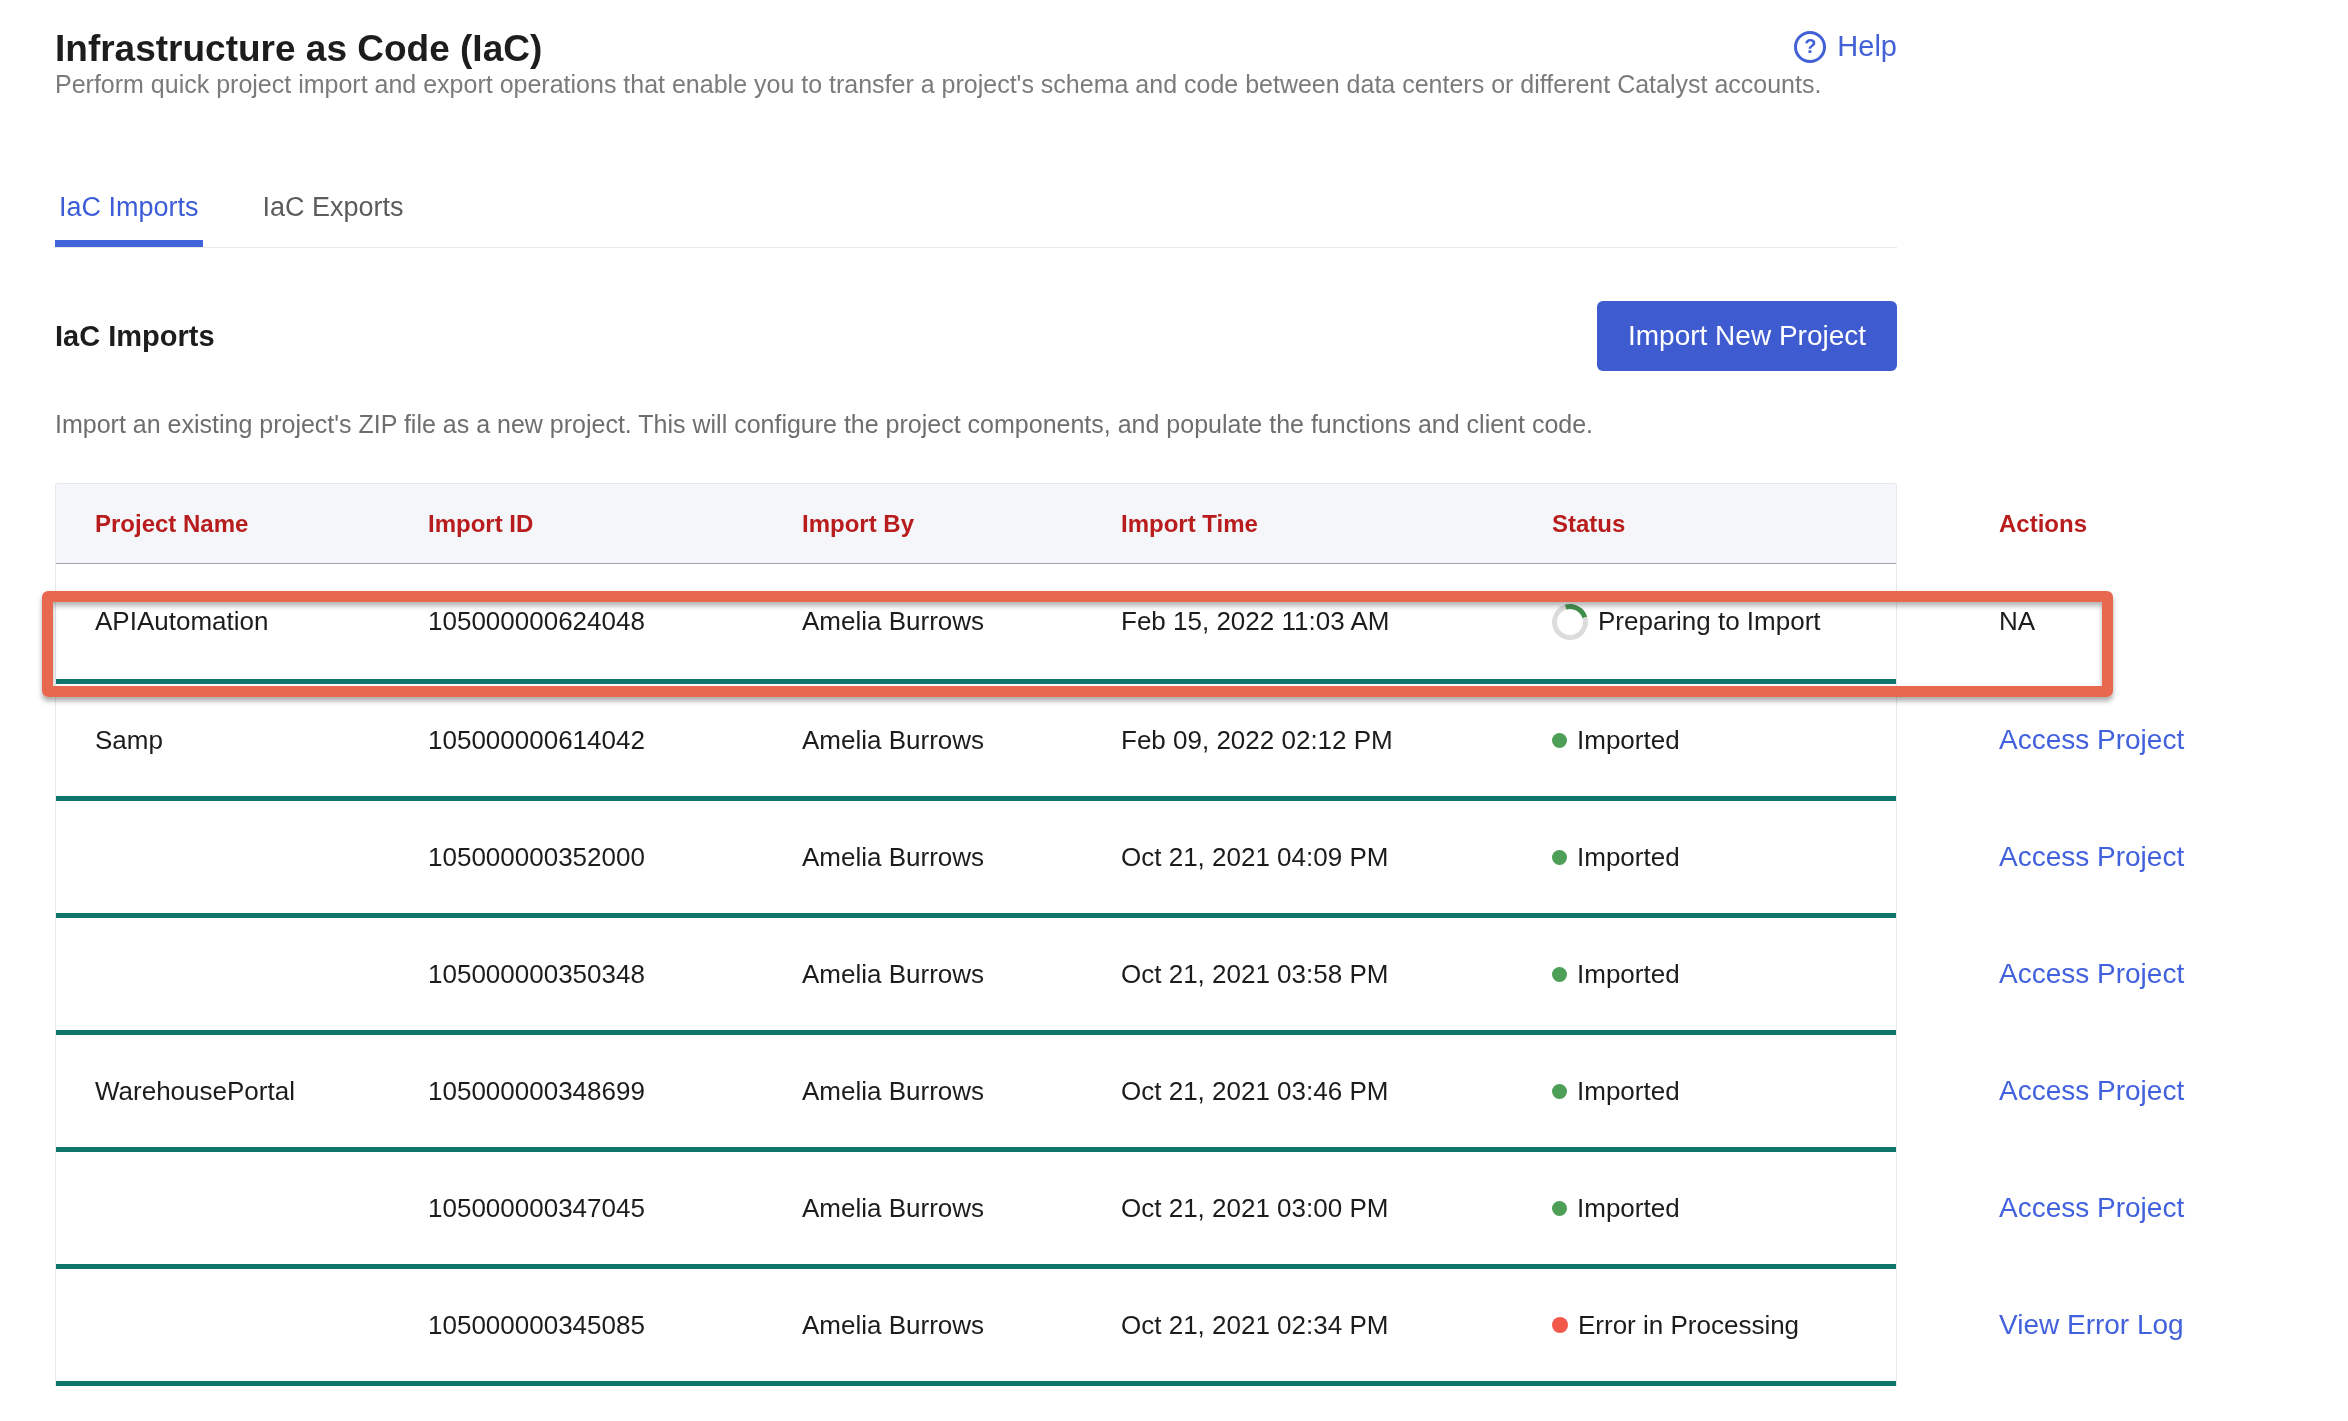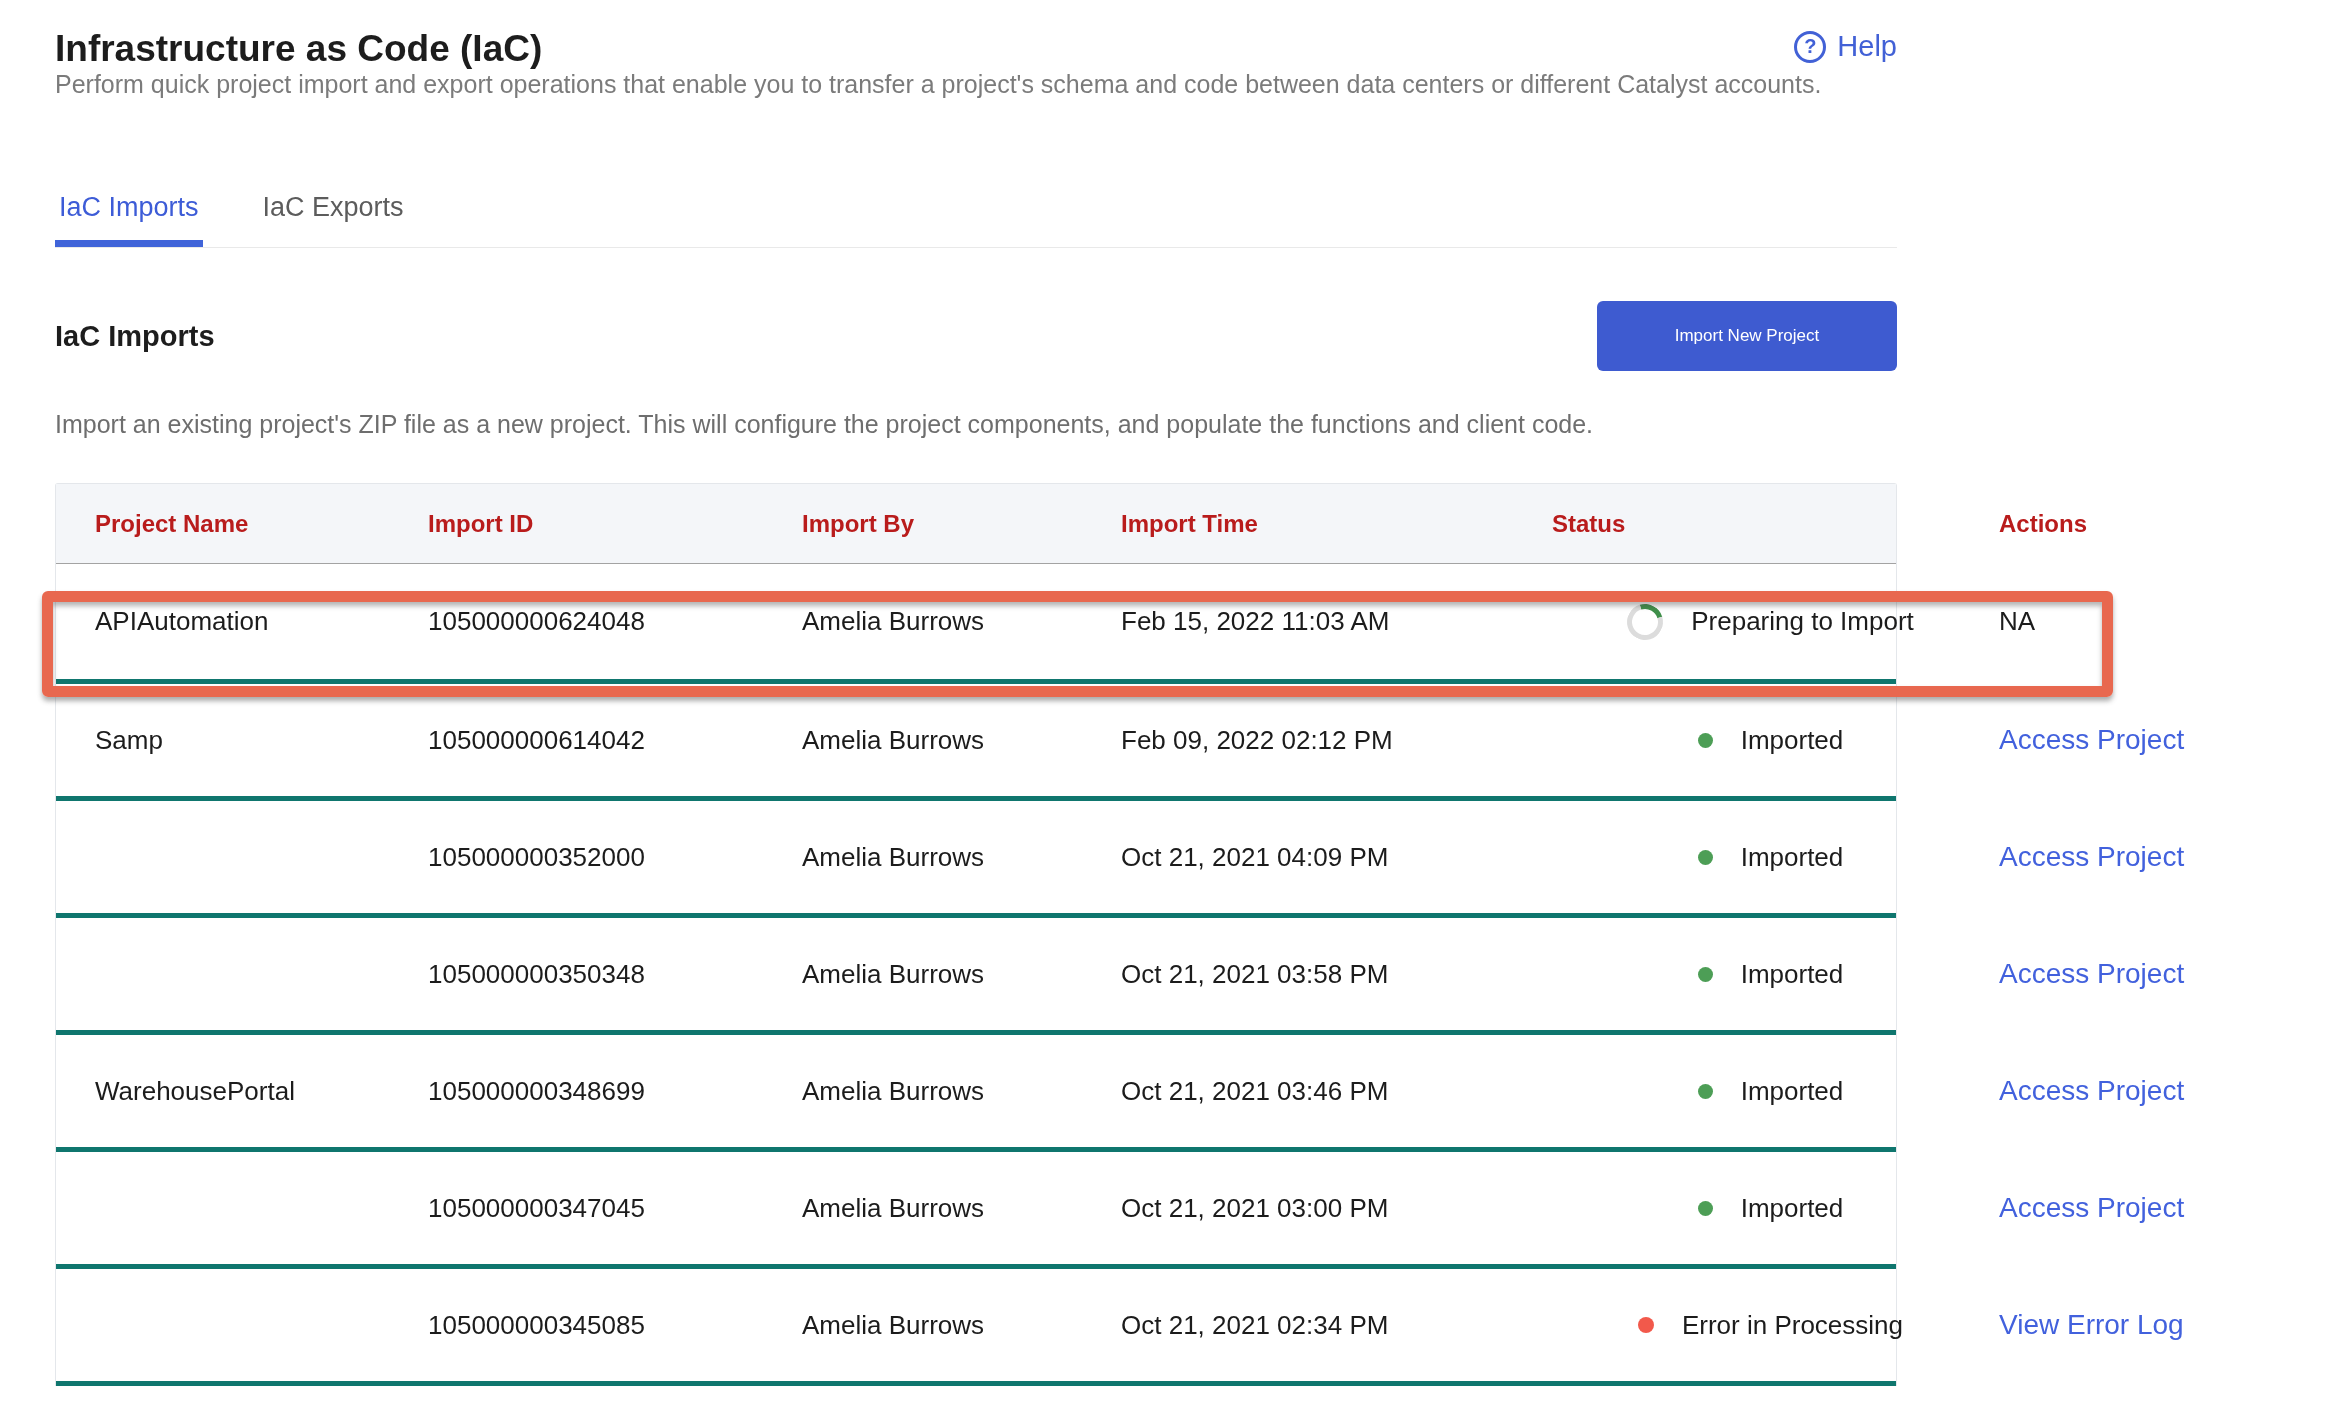--- a/index.html
+++ b/index.html
@@ -20,38 +20,38 @@
 
   
   .tabs { margin-top:93px; display:flex; gap:56px; border-bottom:1px solid #e9e9e9; }
   .tab { font-size:27px; color:#5c5c5c; padding:0 4px 24px 4px; cursor:pointer; }
   .tab.active { color:#3d5cd7; border-bottom:7px solid #4064d9; padding-bottom:17px; }
 
   
   .section-row { margin-top:53px; display:flex; justify-content:space-between; align-items:center; }
   .section-heading { font-size:29px; font-weight:700; color:#1d1d1d; }
   .import-btn { background:#3e5bd0; color:#fff; border:none; border-radius:6px;
-                width:300px; height:70px; font-size:17px;
+                width:300px; height:70px; font-size:28px;
                 font-family:"Liberation Sans", sans-serif; cursor:pointer; }
   .section-desc { margin-top:39px; font-size:25px; color:#6e6e6e; }
 
   
   .table { margin-top:44px; border:1px solid #e4e7eb; border-bottom:none;
            border-radius:3px 3px 0 0; }
   .thead, .tr { display:grid; grid-template-columns:372px 374px 319px 431px 447px 314px;
                 align-items:center; }
   .thead { height:80px; background:#f4f6f9; color:#b91c1c; font-size:24px; font-weight:700;
            border-bottom:1px solid #a3a3a3; }
   .th:first-child, .td:first-child { padding-left:39px; }
   .tr { height:117px; font-size:26px; color:#1c1c1c; border-bottom:5px solid #0f766e;
         background:#fff; }
   .tr.first { height:120px; }
   .td { padding-right:10px; }
 
-  .status-cell { display:flex; align-items:center; gap:28px;justify-content:center; }
+  .status-cell { display:flex; align-items:center; gap:10px; }
   .dot { width:15px; height:15px; border-radius:50%; flex:0 0 auto; }
   .dot.green { background:#4d9e56; }
   .dot.red   { background:#f2594b; width:16px; height:16px; }
   .spinner { width:36px; height:36px; border-radius:50%; border:5px solid #dcdcdc;
              border-top-color:#3f8f4a; transform:rotate(28deg); flex:0 0 auto; }
   .link { color:#4261dd; text-decoration:none; cursor:pointer; font-size:28px; }
   .na-text { color:#1c1c1c; }
 
   
   .highlight-box { position:absolute; left:42px; top:591px; width:2071px; height:106px;

